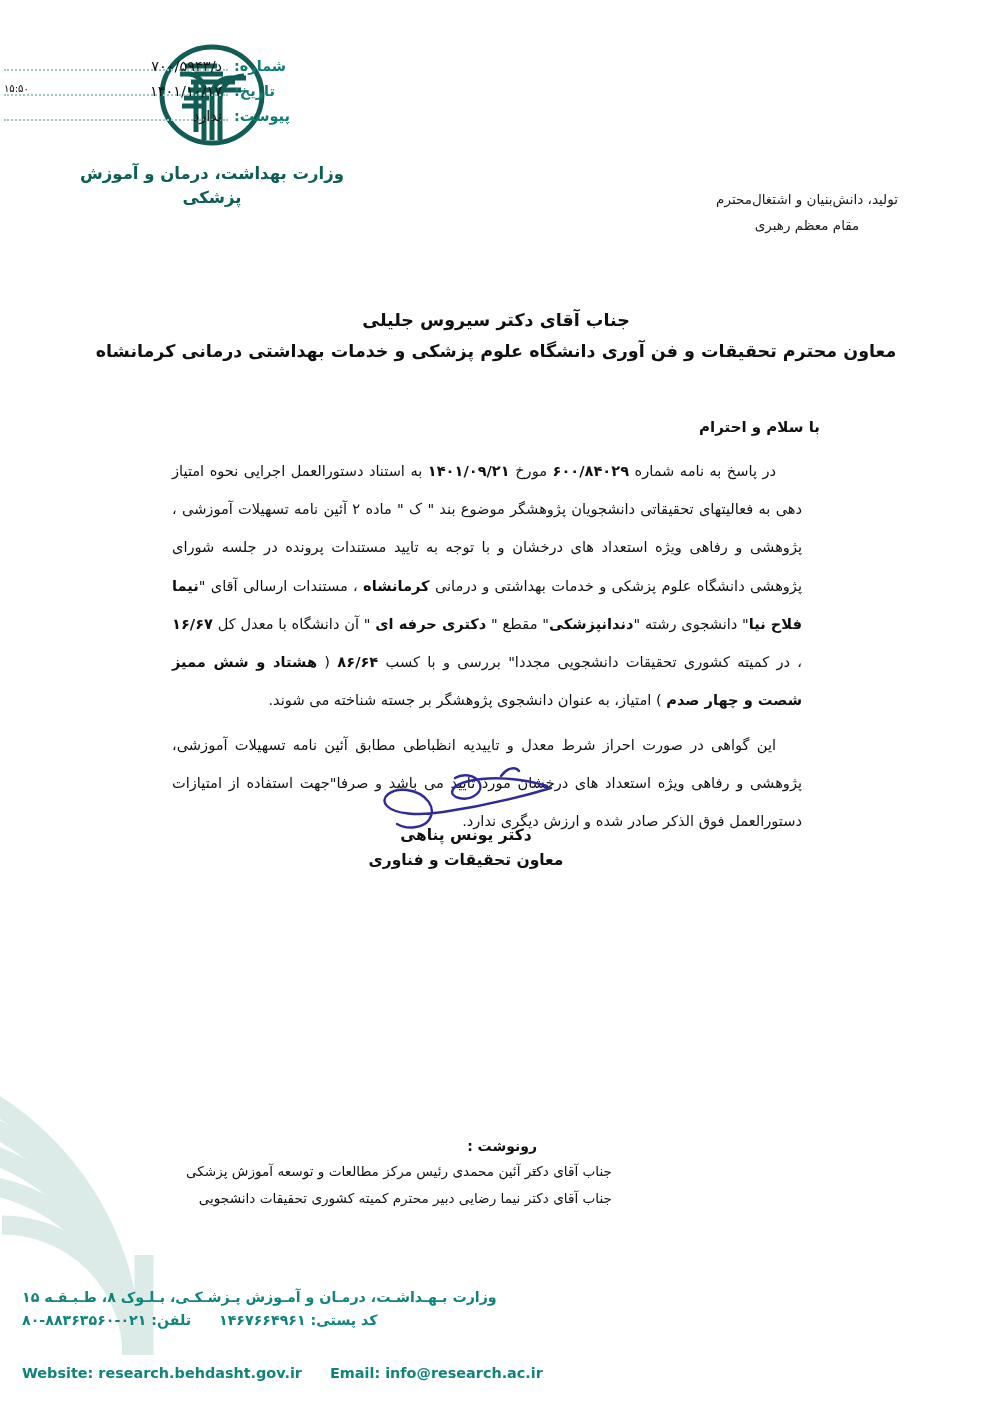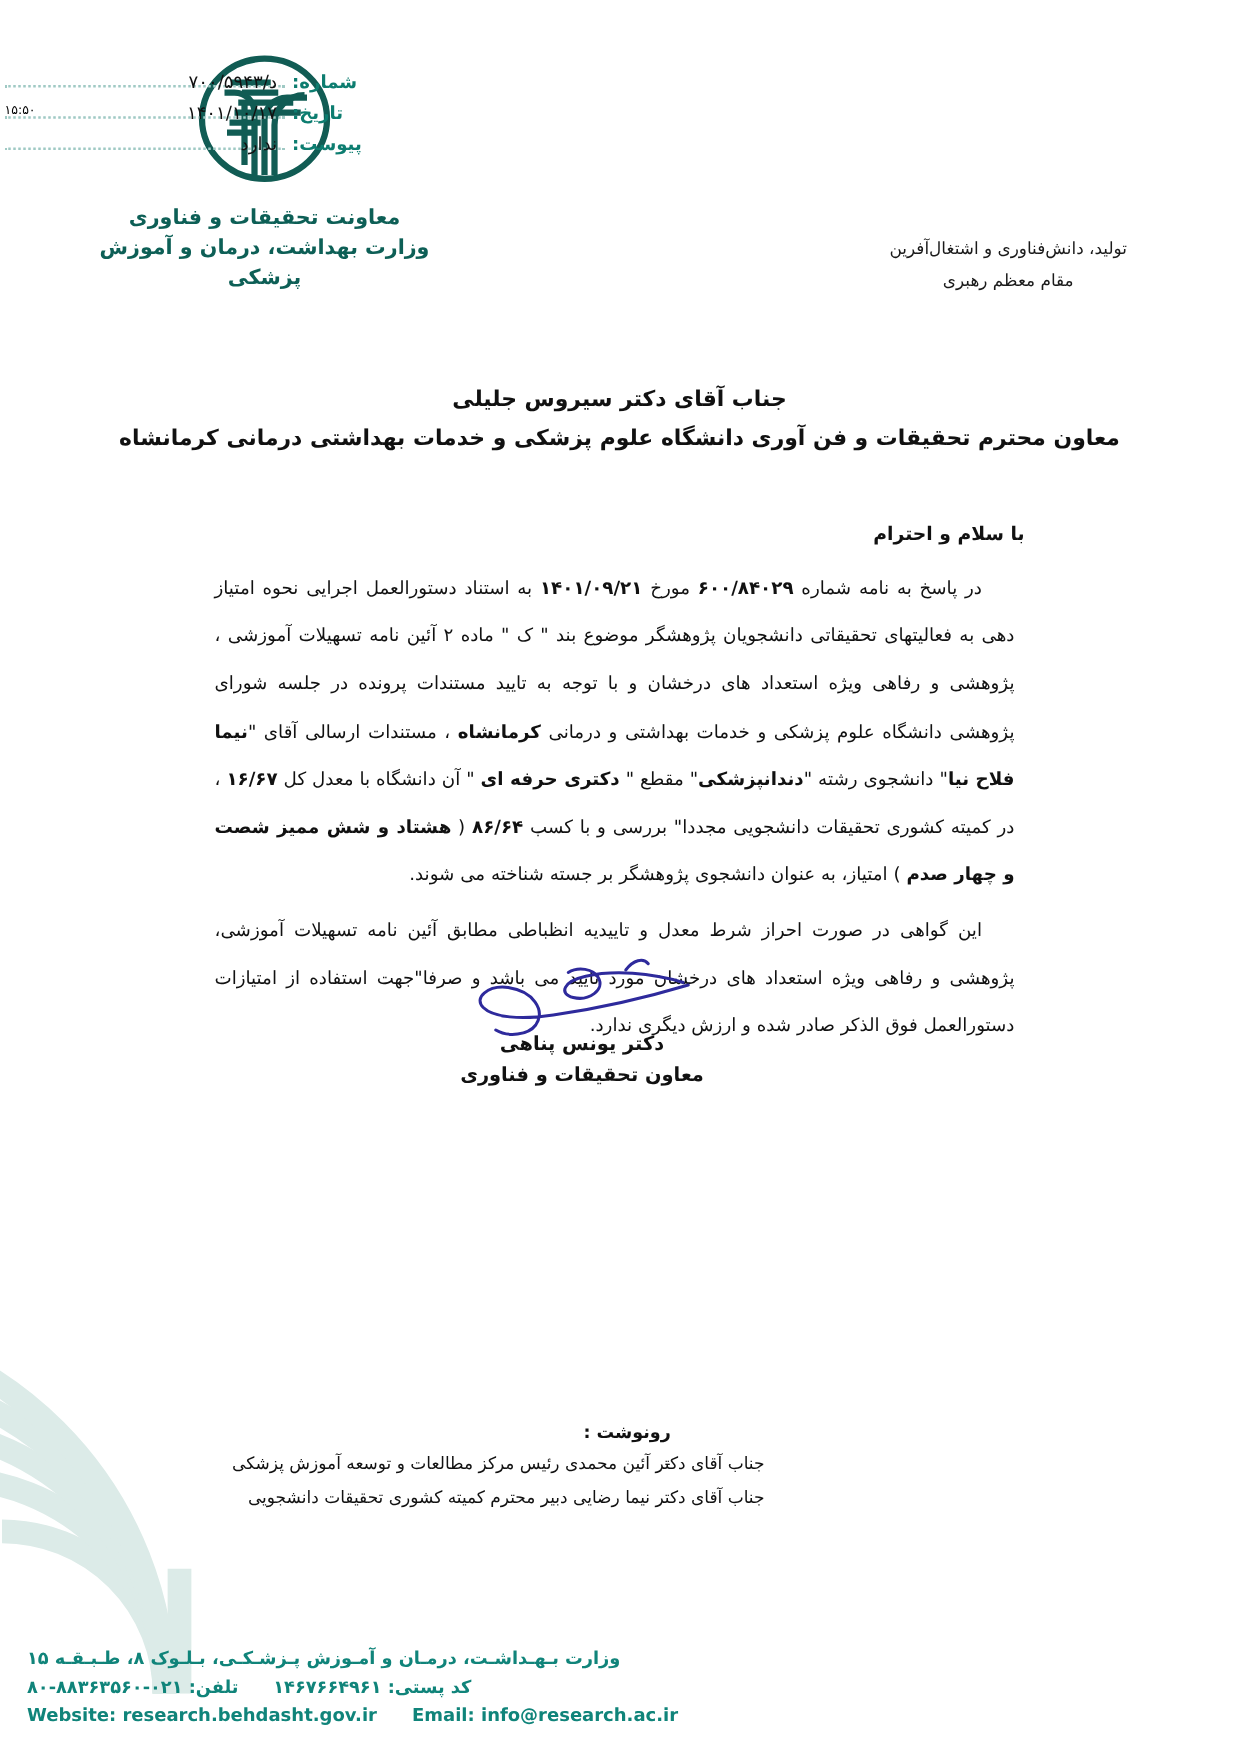--- a/index.html
+++ b/index.html
@@ -160,21 +160,21 @@
     font-weight: bold;
     text-align: right;
     margin-bottom: 16px;
   }
   .para {
     font-size: 14.6px;
     line-height: 2.62;
     text-align: justify;
     text-justify: inter-word;
     text-indent: 26px;
-    margin: 0 8px 6px 0;
+    margin: 0 18px 6px 0;
   }
   .para b { font-weight: bold; }
   .num { font-weight: bold; }
 
   
   .sign-block {
     position: absolute;
     top: 762px;
     right: 0;
     left: 0;
@@ -257,20 +257,21 @@
     font-weight: bold;
     letter-spacing: 0.8px;
     line-height: 1.62;
     direction: rtl;
     text-align: left;
   }
   .footer-line.ltr {
     direction: ltr;
     letter-spacing: 0;
     font-size: 14.4px;
+    margin-top: 30px;
   }
   .footer-line .lbl { font-weight: bold; }
   .gap { display: inline-block; width: 18px; }
 </style>
 </head>
 <body>
 
 <div class="page">
 
   <div class="watermark">
@@ -304,21 +305,20 @@
           <path d="M53 96 L53 46 A 16 16 0 0 0 37 30 L29 30"></path>
           <path d="M45 88 L45 40"></path>
           <path d="M43 30 L 72 30"></path>
           <path d="M40 38 L 84 38"></path>
           <path d="M37 46 L 90 46"></path>
           <path d="M33 54 L 58 54"></path>
           <path d="M31 62 L 54 62"></path>
           <path d="M34 22 L 66 22"></path>
         </g>
       </svg>
-      <div class="logo-text-1">معاونت تحقیقات و فناوری</div>
       <div class="logo-text-2">وزارت بهداشت، درمان و آموزش پزشکی</div>
     </div>
 
     <div class="meta-block">
       <div class="meta-row">
         <span class="meta-label">شماره:</span>
         <span class="meta-dots"></span>
         <span class="meta-value">د/۷۰۰/۵۹۴۳</span>
         <span class="meta-extra"></span>
       </div>
@@ -330,21 +330,21 @@
       </div>
       <div class="meta-row">
         <span class="meta-label">پیوست:</span>
         <span class="meta-dots"></span>
         <span class="meta-value">ندارد</span>
         <span class="meta-extra"></span>
       </div>
     </div>
 
     <div class="slogan">
-      <div>تولید، دانش‌فناوری و اشتغال‌آفرین</div>
+      <div>تولید، دانش‌بنیان و اشتغال‌محترم</div>
       <div>مقام معظم رهبری</div>
     </div>
   </div>
 
   <div class="addressee">
     <div class="line1">جناب آقای دکتر سیروس جلیلی</div>
     <div class="line2">معاون محترم تحقیقات و فن آوری دانشگاه علوم پزشکی و خدمات بهداشتی درمانی کرمانشاه</div>
   </div>
 
   <div class="body-wrap">

